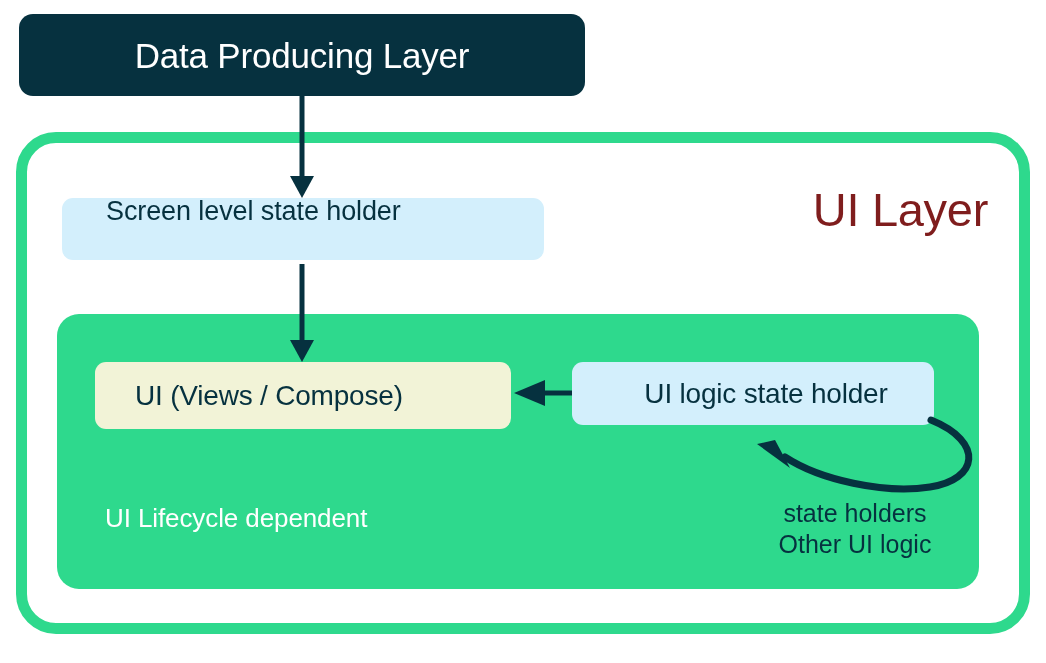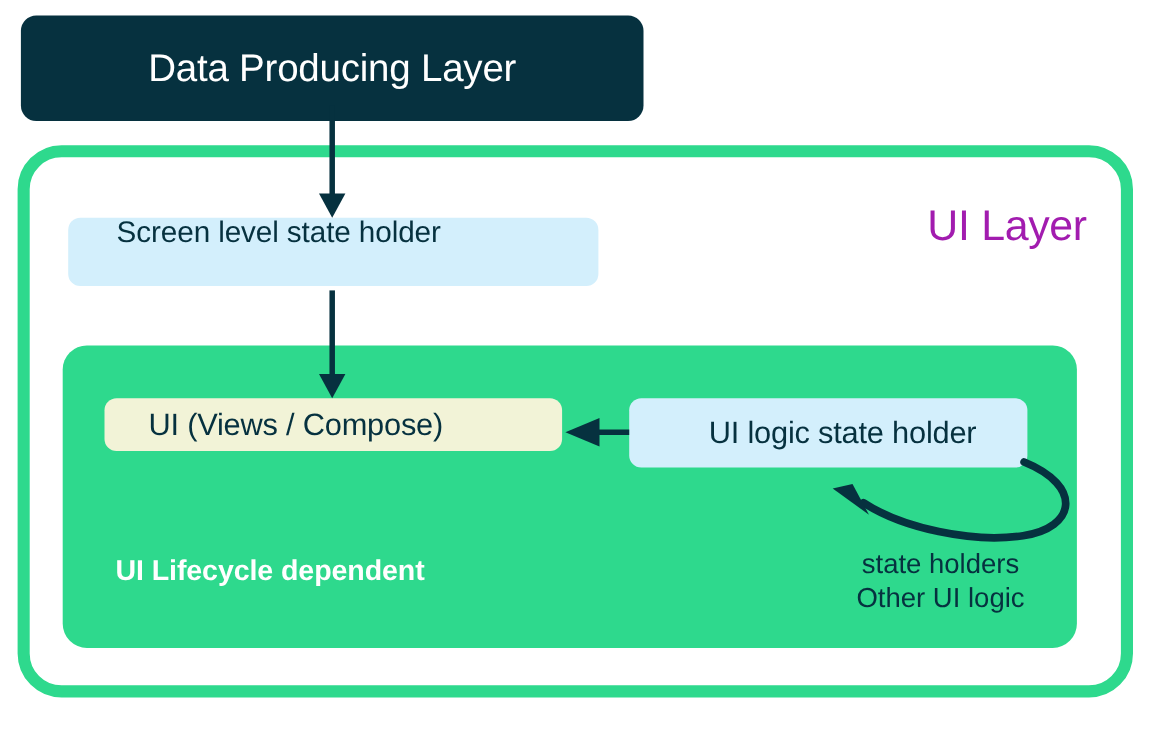--- a/index.html
+++ b/index.html
@@ -18,21 +18,21 @@
     background: #ffffff;
     overflow: hidden;
   }
 
   
   .dpl-box {
     position: absolute;
     left: 19px;
     top: 14px;
     width: 566px;
-    height: 96px;
+    height: 82px;
     background: #06313f;
     border-radius: 14px;
     display: flex;
     align-items: center;
     justify-content: center;
   }
   .dpl-label {
     color: #ffffff;
     font-size: 35px;
     font-weight: 400;
@@ -49,22 +49,22 @@
     height: 502px;
     border: 11px solid #2ed98d;
     border-radius: 40px;
     box-sizing: border-box;
     background: #ffffff;
   }
   .ui-layer-title {
     position: absolute;
     right: 58px;
     top: 186px;
-    color: #a21caf;
-    font-size: 39px;
+    color: #7f1d1d;
+    font-size: 47px;
     font-weight: 400;
     letter-spacing: -0.3px;
     line-height: 1;
   }
 
   
   .screen-holder {
     position: absolute;
     left: 62px;
     top: 198px;
@@ -94,32 +94,32 @@
     height: 275px;
     background: #2ed98d;
     border-radius: 22px;
   }
   .lifecycle-label {
     position: absolute;
     left: 105px;
     top: 505px;
     color: #ffffff;
     font-size: 26px;
-    font-weight: 700;
+    font-weight: 400;
     letter-spacing: -0.1px;
     line-height: 1;
   }
 
   
   .ui-views-box {
     position: absolute;
     left: 95px;
     top: 362px;
     width: 416px;
-    height: 48px;
+    height: 67px;
     background: #f2f3d7;
     border-radius: 11px;
     display: flex;
     align-items: center;
     padding-left: 40px;
     box-sizing: border-box;
   }
   .ui-views-label {
     color: #06313f;
     font-size: 28px;

